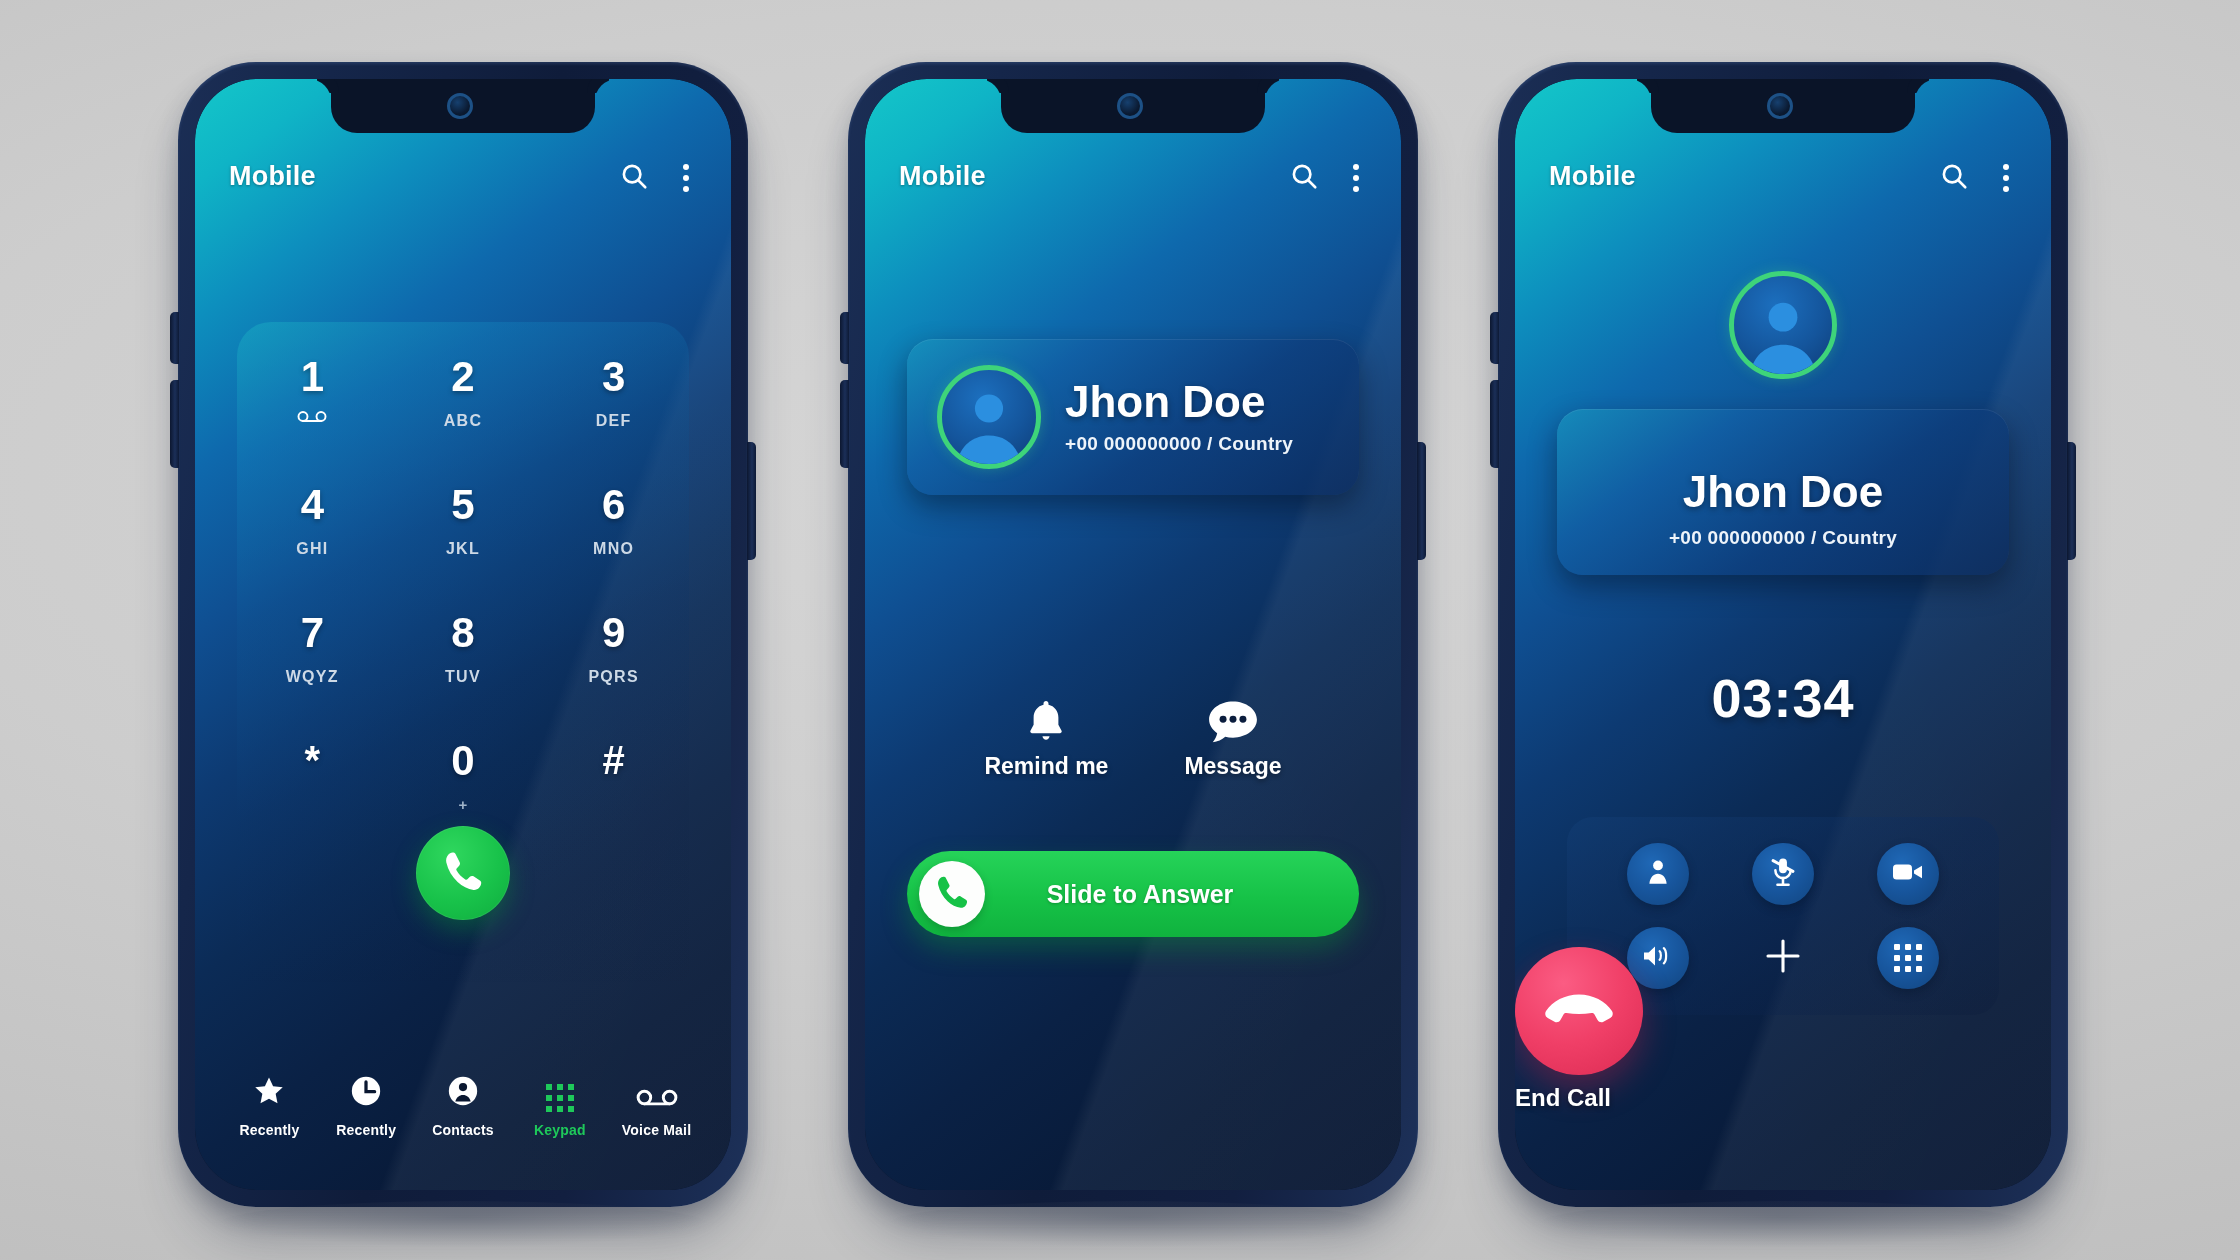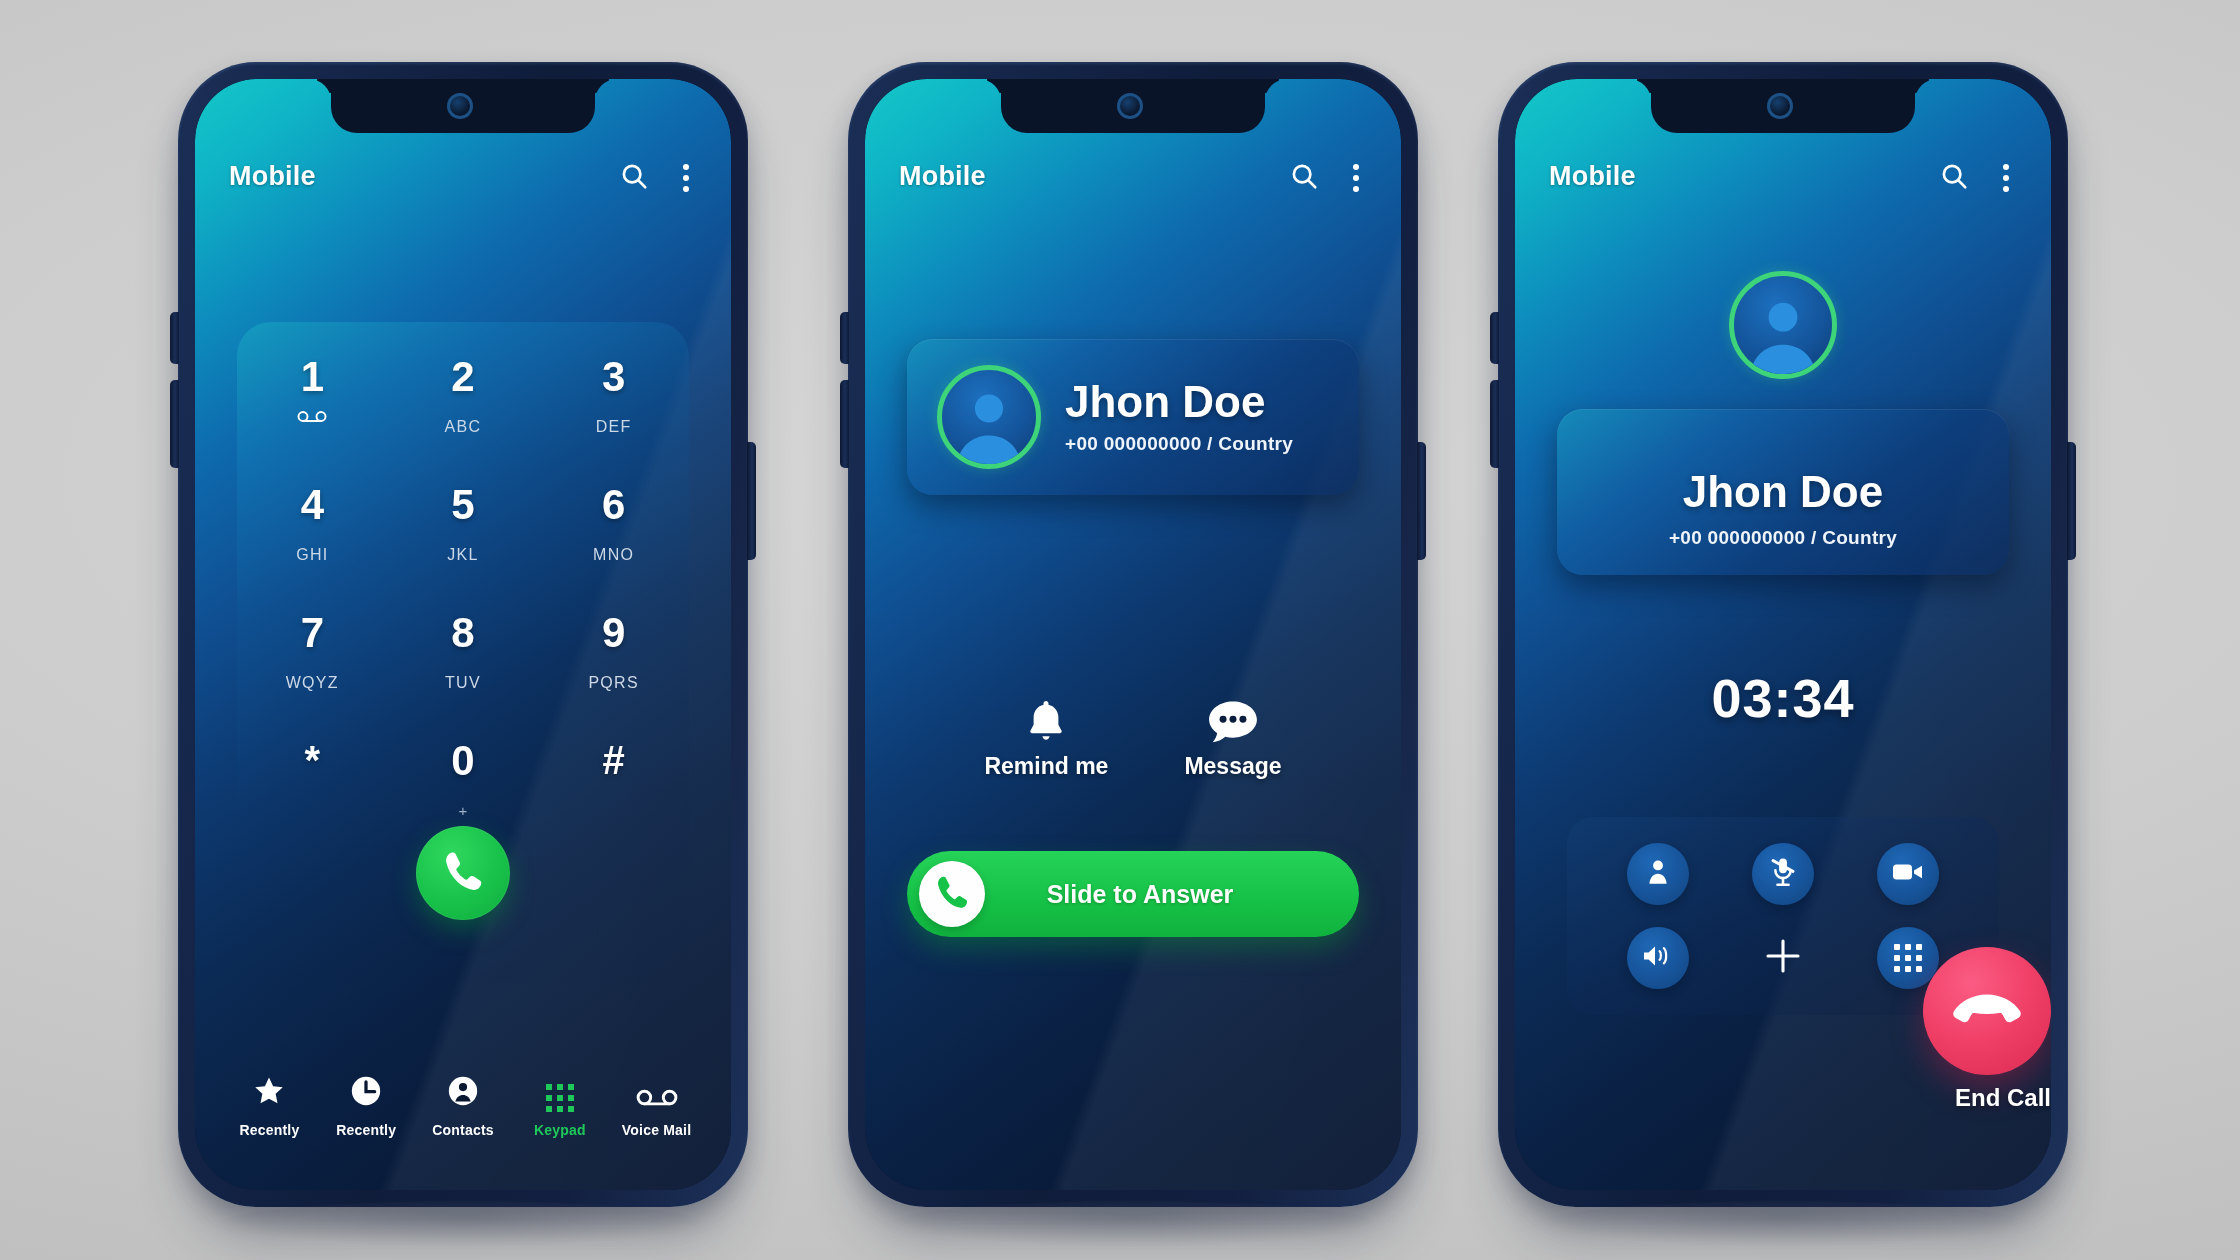--- a/index.html
+++ b/index.html
@@ -198,23 +198,23 @@
     cursor: pointer;
   }
   .dkey .num {
     font-size: 42px;
     font-weight: bold;
     color: #ffffff;
     line-height: 1;
     text-shadow: 0 2px 5px rgba(0,0,0,.35);
   }
   .dkey .sub {
-    margin-top: 20px;
+    margin-top: 14px;
     font-size: 16px;
-    font-weight: normal;
+    font-weight: bold;
     letter-spacing: 1.3px;
     color: #cdd9e6;
   }
   .dkey .sub.plus { font-size: 15px; letter-spacing: 0; color: #9fb3c8; }
   .dkey .num.sym { font-size: 40px; }
   .vm-glyph { margin-top: 11px; }
 
   .call-fab {
     position: absolute;
     left: 50%;
@@ -464,21 +464,21 @@
   }
   .mini-dots i { width: 6px; height: 6px; background: #fff; display: block; border-radius: 1px; }
 
   .end-wrap {
     position: absolute;
     z-index: 7;
     bottom: 78px;
     left: 0; right: 0;
     display: flex;
     flex-direction: column;
-    align-items: flex-end;
+    align-items: flex-start;
     gap: 9px;
   }
   .end-btn {
     width: 128px; height: 128px;
     border-radius: 50%;
     background: radial-gradient(circle at 38% 28%, #fb5c83 0%, #f03f67 50%, #db2a52 100%);
     display: flex; align-items: center; justify-content: center;
     cursor: pointer;
     box-shadow: 0 14px 32px rgba(205,30,72,.36);
   }

